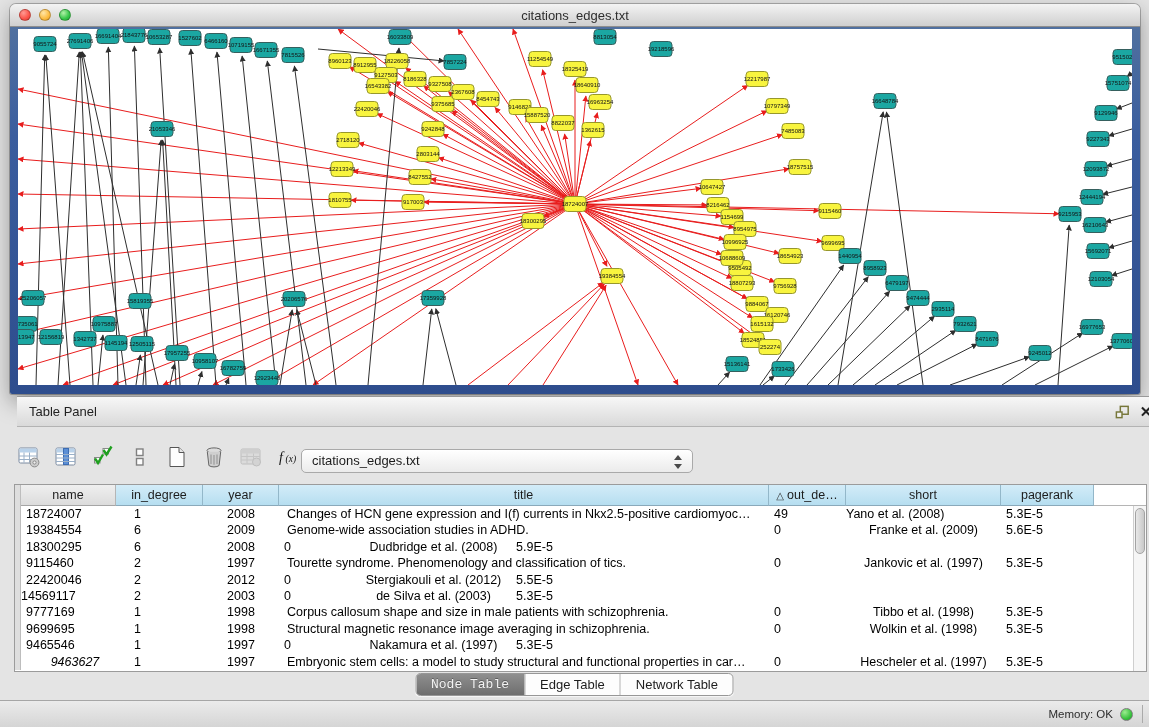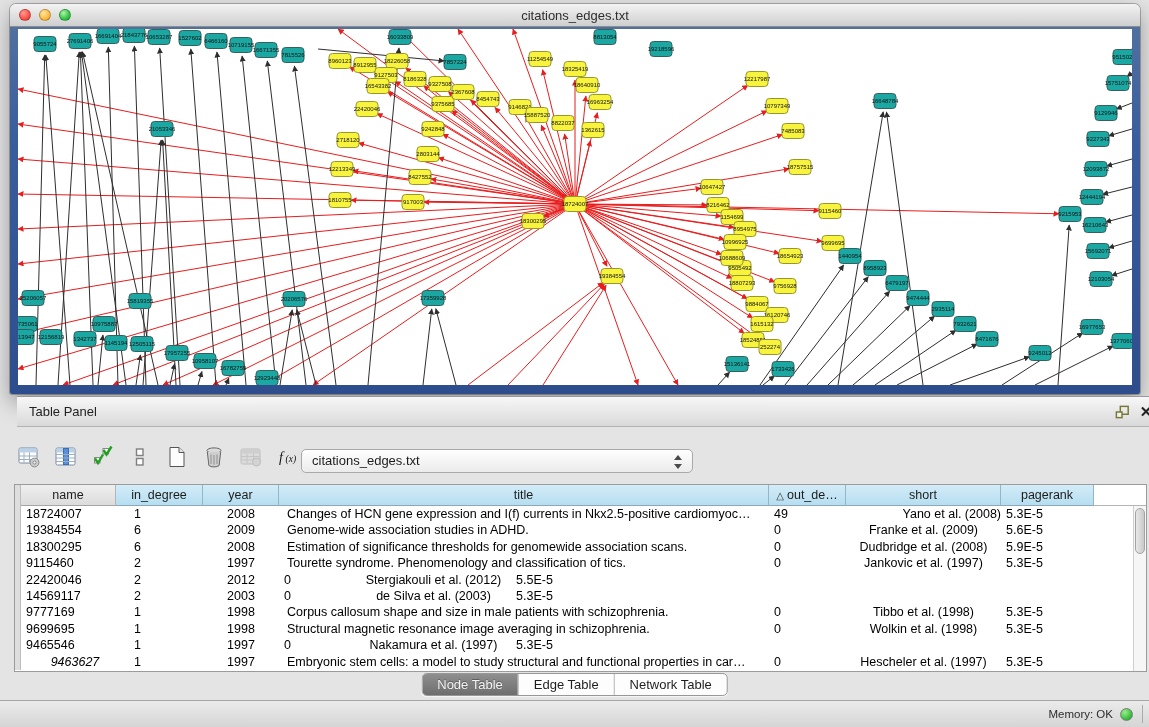--- a/index.html
+++ b/index.html
@@ -95,21 +95,21 @@
     background: linear-gradient(90deg,#e8e8e8,#c9c9c9);
   }
 
   .tabs {
     position:absolute; top:673px; left:50%; transform:translateX(-50%);
     display:flex; height:23px; border:1px solid #979797; border-radius:5px;
     background:#fdfdfd; overflow:hidden; box-shadow:0 1px 1px rgba(255,255,255,.7);
   }
   .seg { padding:0 15px; line-height:21px; font-size:13px; color:#1e1e1e; border-left:1px solid #b4b4b4; }
   .seg:first-child { border-left:none; }
-  .seg-sel { background:linear-gradient(#8f8f8f,#6e6e6e); color:#f3f3f3; text-shadow:0 -1px 0 rgba(0,0,0,.3); }
+  .seg-sel { background:linear-gradient(#8f8f8f,#6e6e6e); color:#f3f3f3; text-shadow:0 -1px 0 rgba(0,0,0,.3);font-family:Liberation Mono, monospace; }
 
   .statusbar {
     position:absolute; left:0; top:700px; width:1149px; height:27px;
     background: linear-gradient(#ebebeb,#d5d5d5); border-top:1px solid #a6a6a6;
   }
   .mem { position:absolute; right:36px; line-height:26px; font-size:11.5px; color:#2d2d2d; }
   .mem-dot {
     position:absolute; right:16px; top:7px; width:13px; height:13px; border-radius:50%;
     border:1px solid #7d7d7d;
     background: radial-gradient(circle at 35% 30%, #9bec8f, #34bf3a 65%, #1f9a28);
@@ -775,39 +775,38 @@
       <div class="th th-filler"></div>
     </div>
   <div class="tbody">
       <div class="tr">
         <div class="stub"></div>
         <div class="td" style="width: 95px; text-align: left; padding-left: 5px;">18724007</div>
         <div class="td" style="width: 87px; text-align: left; padding-left: 18px;">1</div>
         <div class="td" style="width: 76px; text-align: center;">2008</div>
         <div class="td" style="width: 490px; text-align: left; padding-left: 8px;">Changes of HCN gene expression and I(f) currents in Nkx2.5-positive cardiomyoc…</div>
         <div class="td" style="width: 77px; text-align: left; padding-left: 5px;">49</div>
-        <div class="td" style="width: 155px; text-align: right;">Yano et al. (2008)</div>
+        <div class="td" style="width: 155px; text-align: left;">Yano et al. (2008)</div>
         <div class="td" style="width: 93px; text-align: left; padding-left: 5px;">5.3E-5</div>
       </div>
       <div class="tr">
         <div class="stub"></div>
         <div class="td" style="width: 95px; text-align: left; padding-left: 5px;">19384554</div>
         <div class="td" style="width: 87px; text-align: left; padding-left: 18px;">6</div>
         <div class="td" style="width: 76px; text-align: center;">2009</div>
         <div class="td" style="width: 490px; text-align: left; padding-left: 8px;">Genome-wide association studies in ADHD.</div>
         <div class="td" style="width: 77px; text-align: left; padding-left: 5px;">0</div>
         <div class="td" style="width: 155px; text-align: center;">Franke et al. (2009)</div>
         <div class="td" style="width: 93px; text-align: left; padding-left: 5px;">5.6E-5</div>
       </div>
       <div class="tr">
         <div class="stub"></div>
         <div class="td" style="width: 95px; text-align: left; padding-left: 5px;">18300295</div>
         <div class="td" style="width: 87px; text-align: left; padding-left: 18px;">6</div>
         <div class="td" style="width: 76px; text-align: center;">2008</div>
-        <div class="td" style="width: 490px; text-align: left; padding-left: 8px;">Estimation of significance thresholds for genomewide association scans.</div>
         <div class="td" style="width: 77px; text-align: left; padding-left: 5px;">0</div>
         <div class="td" style="width: 155px; text-align: center;">Dudbridge et al. (2008)</div>
         <div class="td" style="width: 93px; text-align: left; padding-left: 5px;">5.9E-5</div>
       </div>
       <div class="tr">
         <div class="stub"></div>
         <div class="td" style="width: 95px; text-align: left; padding-left: 5px;">9115460</div>
         <div class="td" style="width: 87px; text-align: left; padding-left: 18px;">2</div>
         <div class="td" style="width: 76px; text-align: center;">1997</div>
         <div class="td" style="width: 490px; text-align: left; padding-left: 8px;">Tourette syndrome. Phenomenology and classification of tics.</div>
@@ -819,21 +818,21 @@
         <div class="stub"></div>
         <div class="td" style="width: 95px; text-align: left; padding-left: 5px;">22420046</div>
         <div class="td" style="width: 87px; text-align: left; padding-left: 18px;">2</div>
         <div class="td" style="width: 76px; text-align: center;">2012</div>
         <div class="td" style="width: 77px; text-align: left; padding-left: 5px;">0</div>
         <div class="td" style="width: 155px; text-align: center;">Stergiakouli et al. (2012)</div>
         <div class="td" style="width: 93px; text-align: left; padding-left: 5px;">5.5E-5</div>
       </div>
       <div class="tr">
         <div class="stub"></div>
-        <div class="td" style="width: 95px; text-align: left; padding-left: 5px;">14569117</div>
+        <div class="td" style="width: 95px; text-align: left; ">14569117</div>
         <div class="td" style="width: 87px; text-align: left; padding-left: 18px;">2</div>
         <div class="td" style="width: 76px; text-align: center;">2003</div>
         <div class="td" style="width: 77px; text-align: left; padding-left: 5px;">0</div>
         <div class="td" style="width: 155px; text-align: center;">de Silva et al. (2003)</div>
         <div class="td" style="width: 93px; text-align: left; padding-left: 5px;">5.3E-5</div>
       </div>
       <div class="tr">
         <div class="stub"></div>
         <div class="td" style="width: 95px; text-align: left; padding-left: 5px;">9777169</div>
         <div class="td" style="width: 87px; text-align: left; padding-left: 18px;">1</div>

